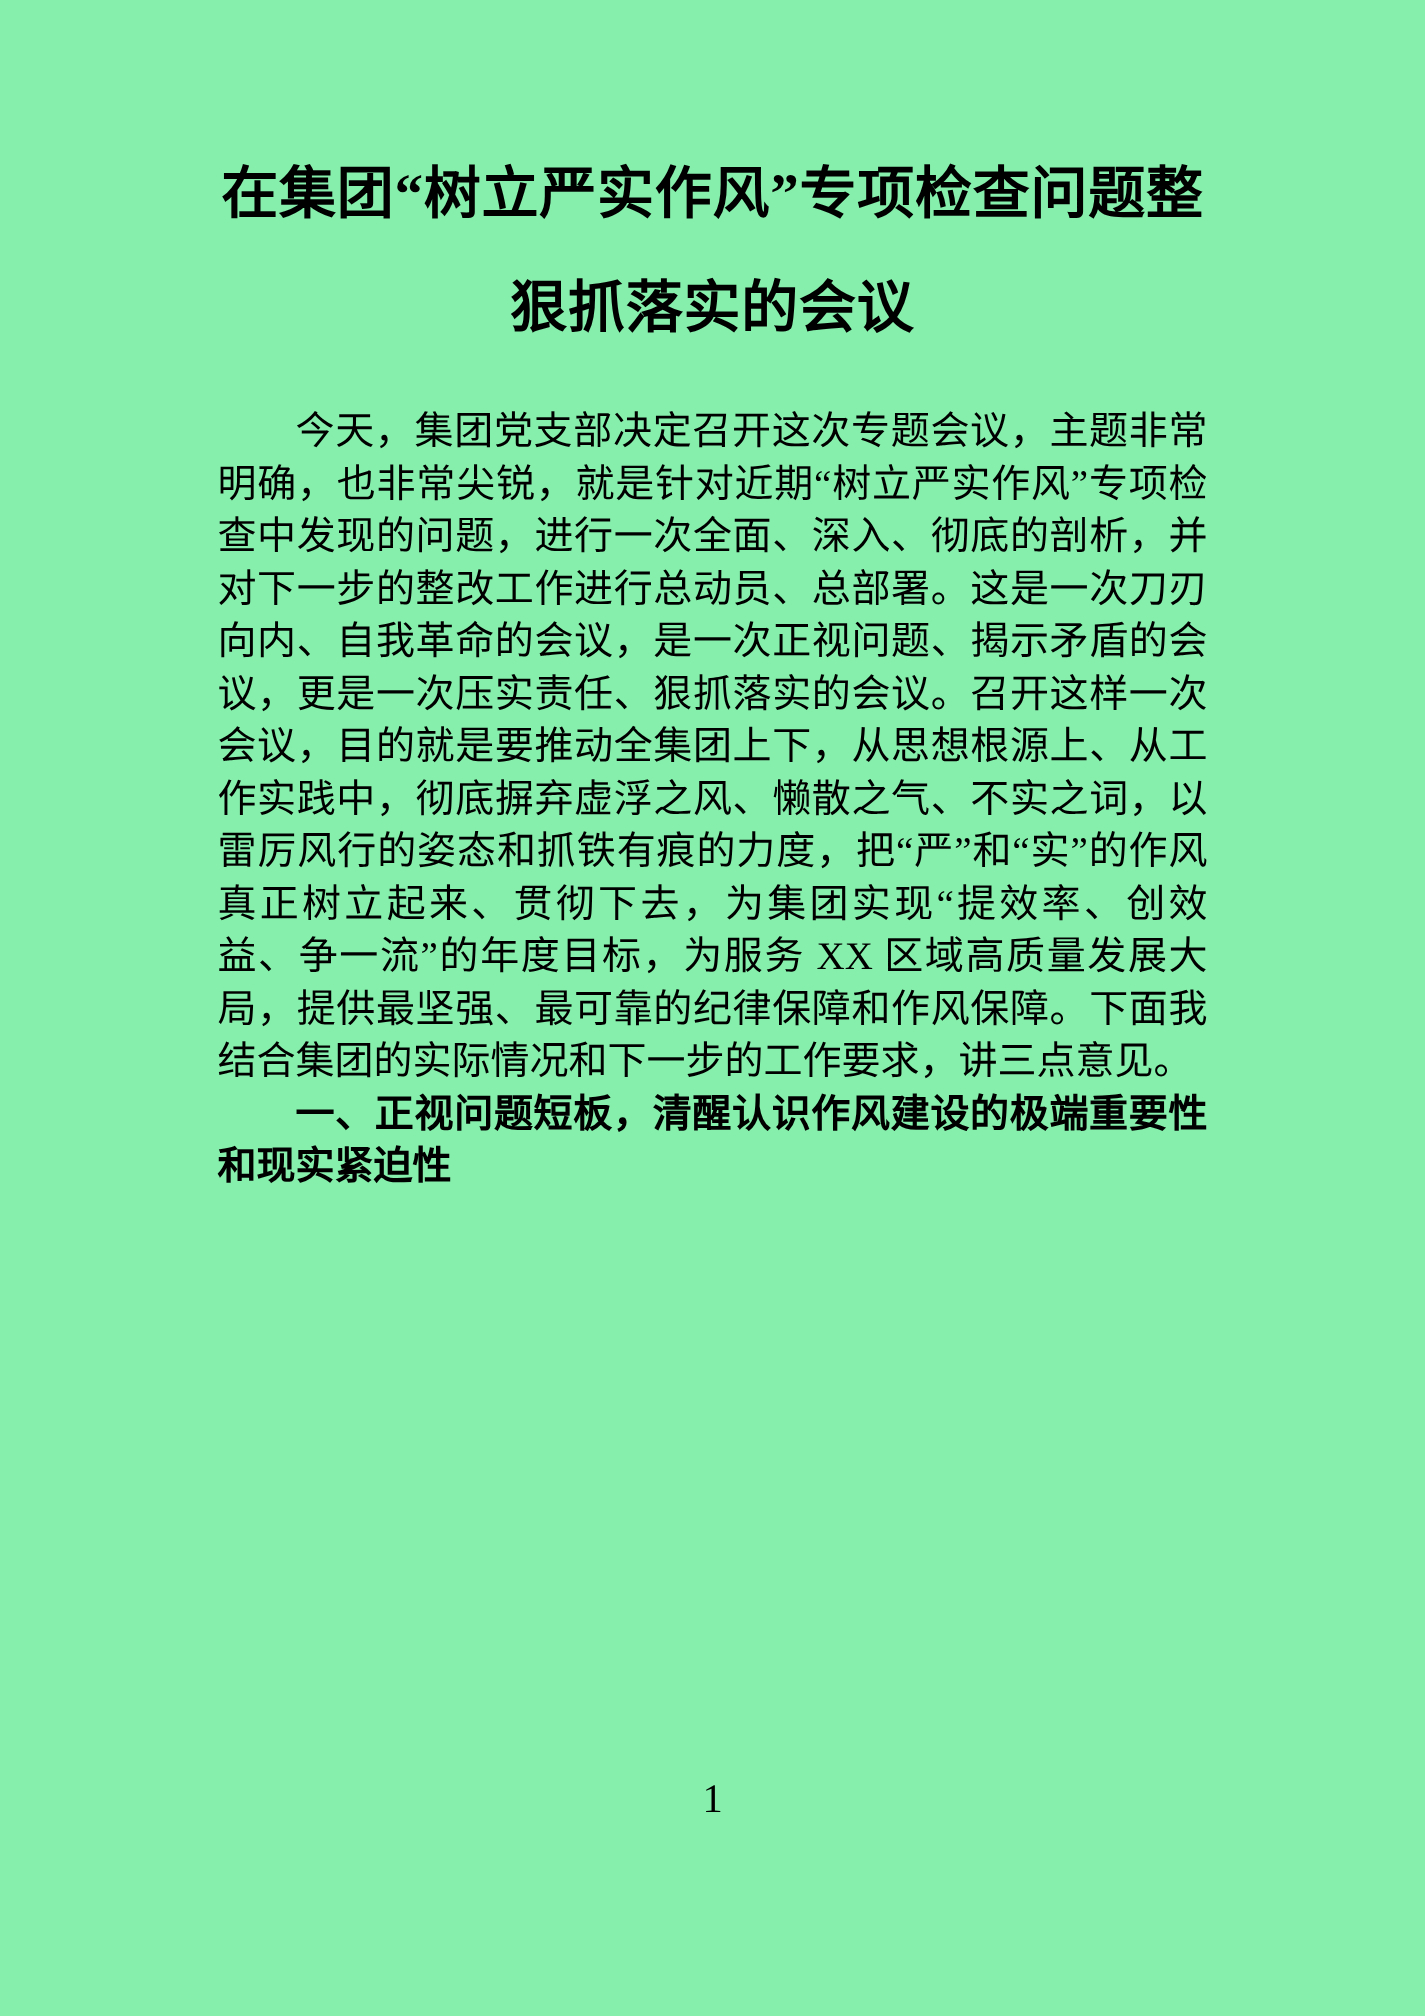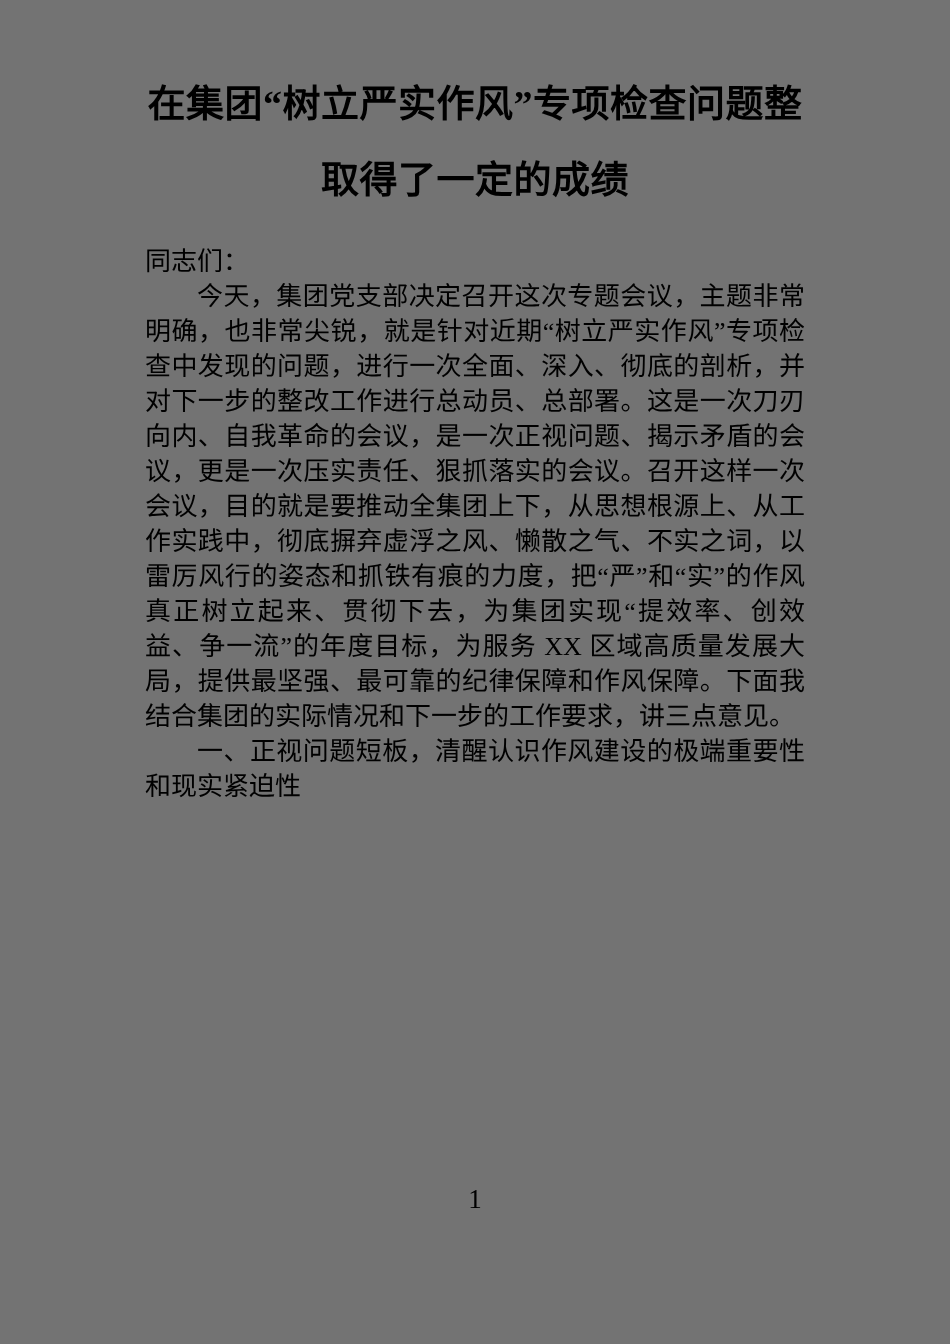--- a/index.html
+++ b/index.html
@@ -6,23 +6,23 @@
   html, body { background: #ffffff; }
   body {
     font-family: "Liberation Serif", "DejaVu Serif", serif;
     color: #000000;
     -webkit-font-smoothing: antialiased;
   }
   .page {
     position: relative;
     width: 950px;
     height: 1344px;
-    background: #737373;
+    background: #86efac;
     overflow: hidden;
-    padding-top: 66px;
+    padding-top: 92px;
   }
   .doc-title {
     width: 700px;
     margin: 0 auto;
     font-size: 38px;
     line-height: 76px;
     font-weight: 700;
     text-align: center;
     letter-spacing: 0.5px;
   }
@@ -31,42 +31,41 @@
     width: 660px;
     margin: 26px auto 0 auto;
     font-size: 26px;
     line-height: 35px;
     text-align: justify;
     text-justify: inter-ideograph;
   }
   .doc-body p { margin: 0; }
   .para { text-indent: 2em; }
   .salutation { text-indent: 0; }
-  .section-heading { text-indent: 2em; font-weight: 400; }
+  .section-heading { text-indent: 2em; font-weight: 700; }
   .page-number {
     position: absolute;
     top: 1184px;
     left: 0;
     width: 100%;
     text-align: center;
     font-size: 27px;
     font-family: "Liberation Serif", "DejaVu Serif", serif;
   }
 </style>
 </head>
 <body>
 
 <div class="page">
 
   <h1 class="doc-title">
     <span class="title-line">在集团“树立严实作风”专项检查问题整</span>
-    <span class="title-line">取得了一定的成绩</span>
+    <span class="title-line">狠抓落实的会议</span>
   </h1>
 
   <div class="doc-body">
-    <p class="salutation">同志们：</p>
     <p class="para">今天，集团党支部决定召开这次专题会议，主题非常明确，也非常尖锐，就是针对近期“树立严实作风”专项检查中发现的问题，进行一次全面、深入、彻底的剖析，并对下一步的整改工作进行总动员、总部署。这是一次刀刃向内、自我革命的会议，是一次正视问题、揭示矛盾的会议，更是一次压实责任、狠抓落实的会议。召开这样一次会议，目的就是要推动全集团上下，从思想根源上、从工作实践中，彻底摒弃虚浮之风、懒散之气、不实之词，以雷厉风行的姿态和抓铁有痕的力度，把“严”和“实”的作风真正树立起来、贯彻下去，为集团实现“提效率、创效益、争一流”的年度目标，为服务 XX 区域高质量发展大局，提供最坚强、最可靠的纪律保障和作风保障。下面我结合集团的实际情况和下一步的工作要求，讲三点意见。</p>
     <p class="para section-heading">一、正视问题短板，清醒认识作风建设的极端重要性和现实紧迫性</p>
   </div>
 
   <div class="page-number">1</div>
 
 </div>
 
 </body></html>

